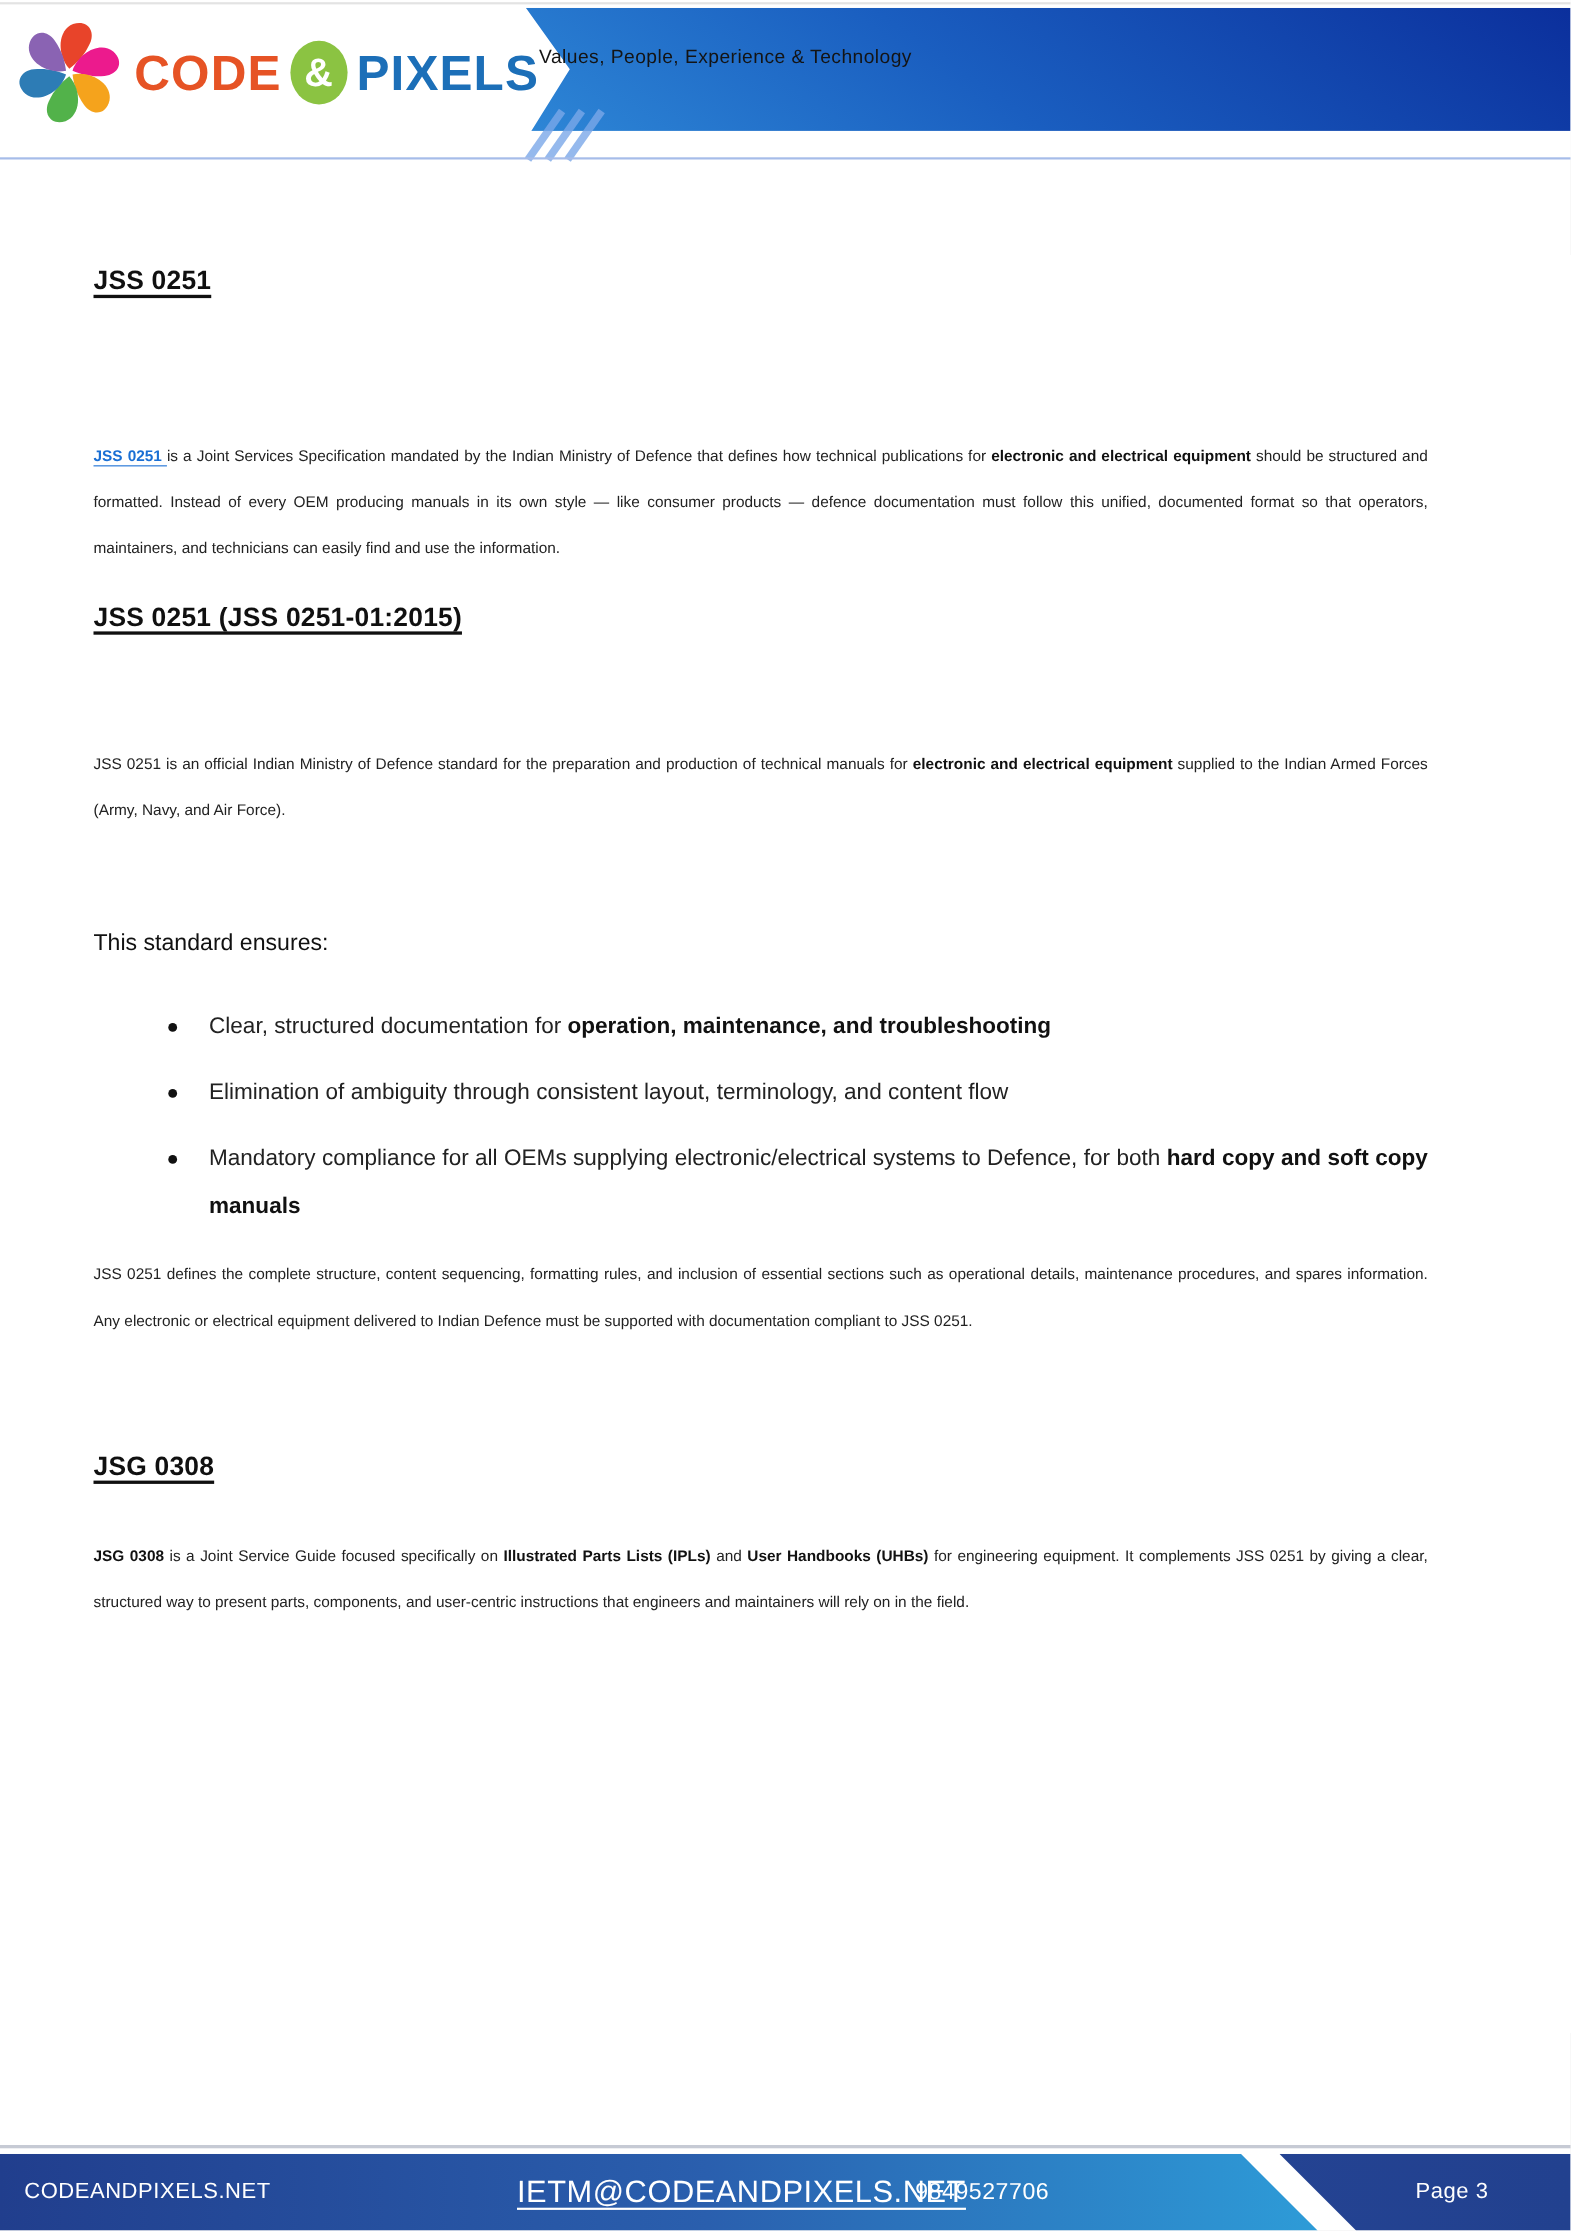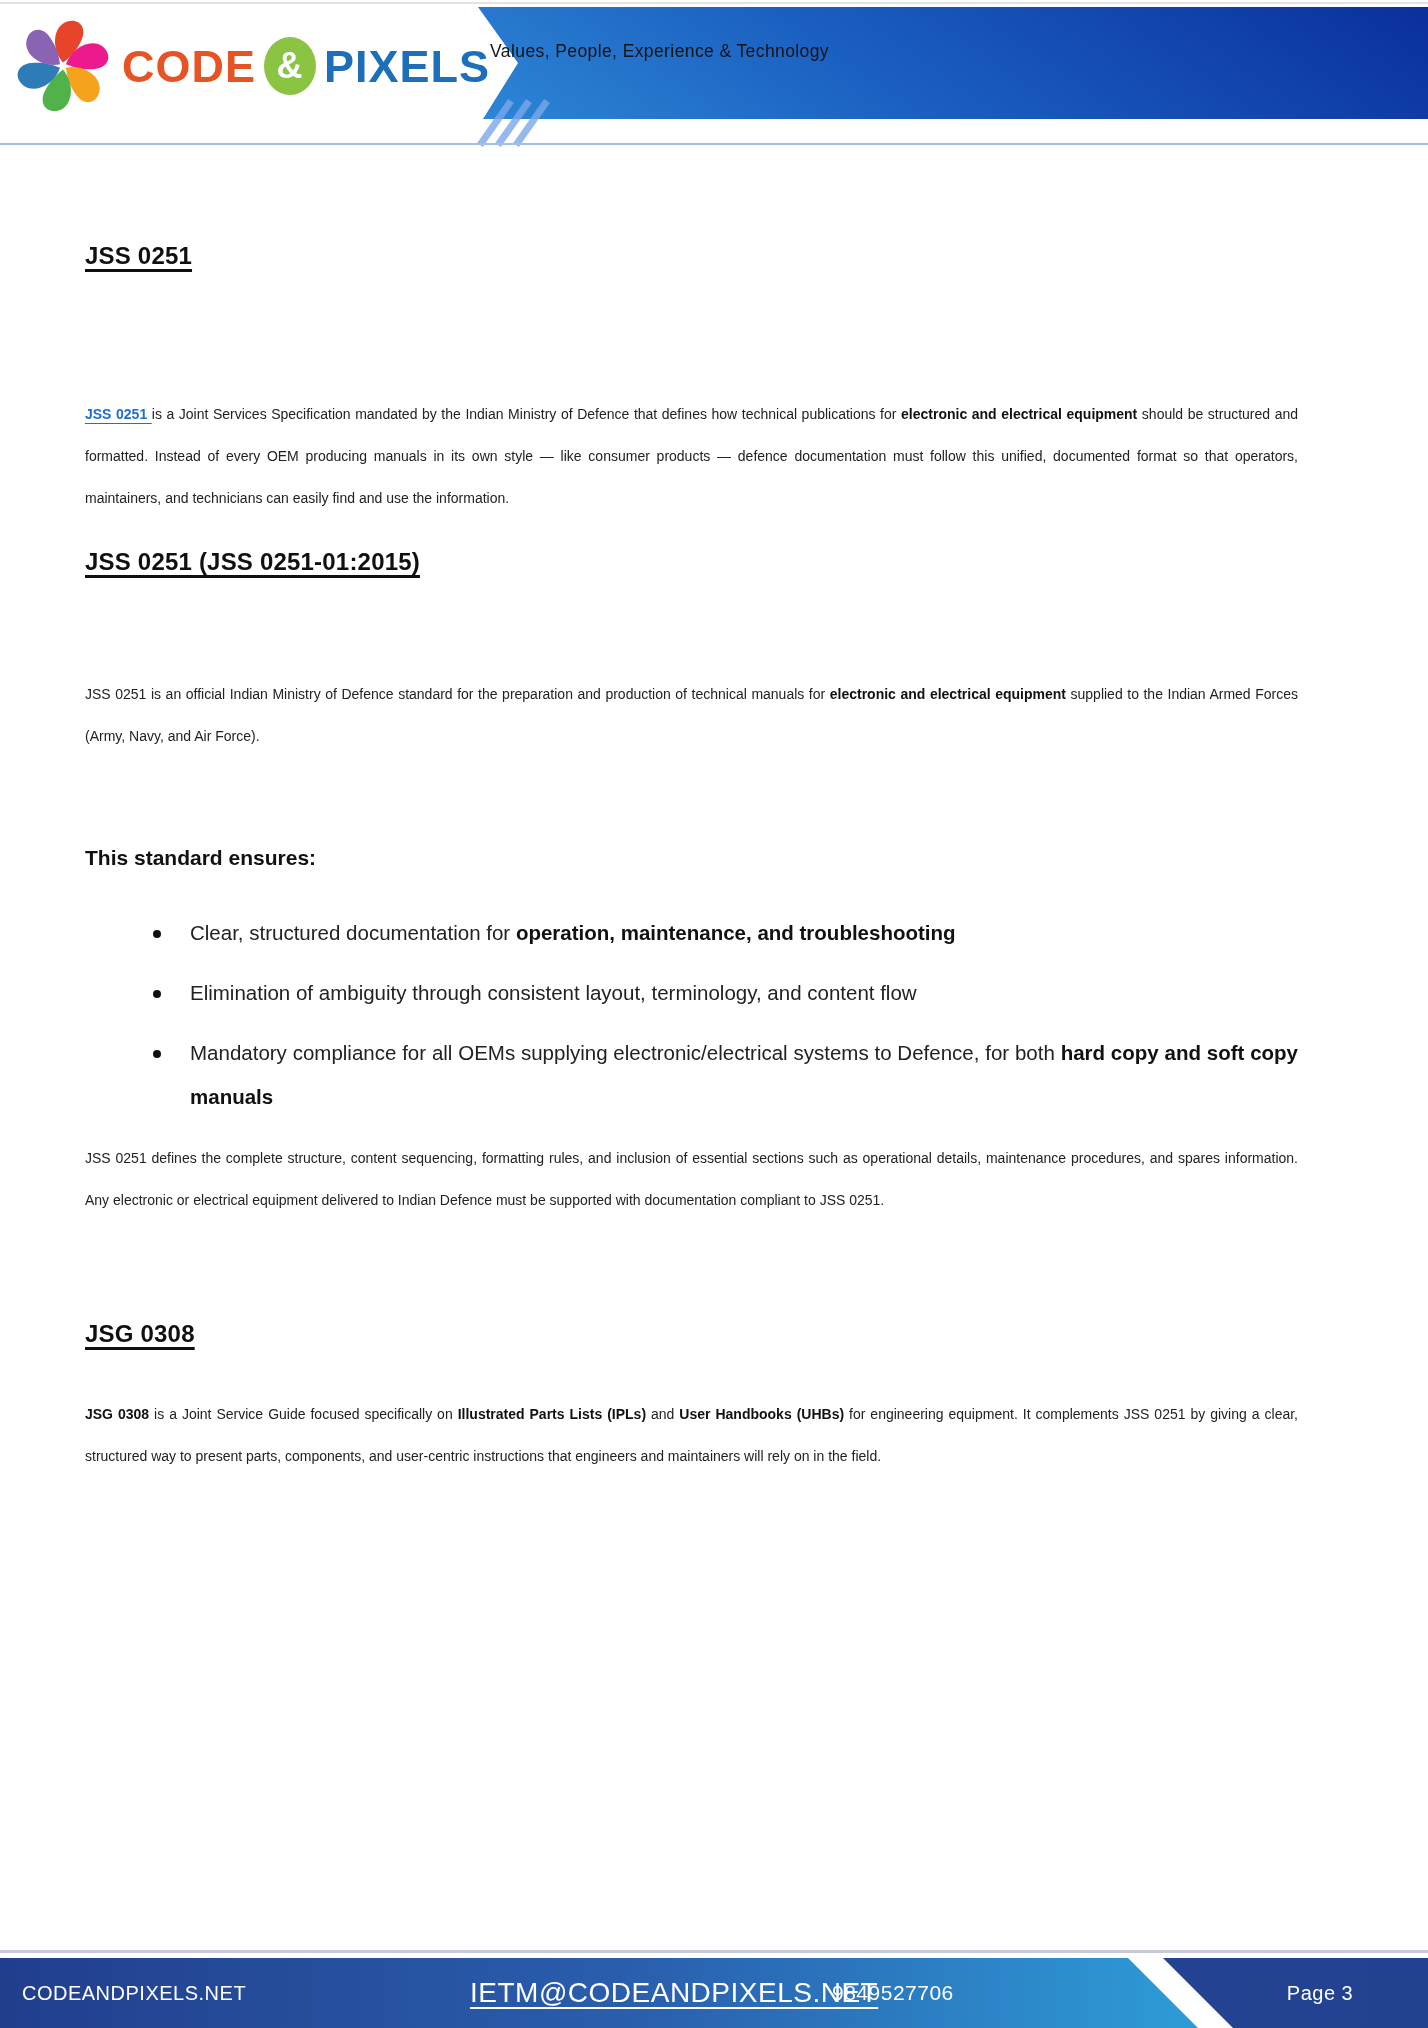--- a/index.html
+++ b/index.html
@@ -41,21 +41,21 @@
     letter-spacing:.2px;
   }
   .h1{margin-top:96px;}
   .h2{margin-top:28px;}
   .h3{margin-top:98px;}
   .para{font-size:14px;line-height:42px;text-align:justify;margin:0;color:#222222;}
   .p1{margin-top:122px;}
   .p2{margin-top:96px;}
   .p3{margin-top:18px;}
   .p4{margin-top:44px;}
-  .ensures{margin-top:80px;font-size:21px;font-weight:700;line-height:42px;color:#111111;}
+  .ensures{margin-top:80px;font-size:21px;font-weight:400;line-height:42px;color:#111111;}
   .b{font-weight:800;color:#111111;}
   .link{color:#1a6fd4;font-weight:800;text-decoration:underline;text-underline-offset:4px;}
   ul.ensure-list{list-style:none;margin:32px 0 0 0;padding:0;}
   ul.ensure-list li{
     position:relative;padding-left:105px;font-size:20.5px;line-height:44px;
     margin-bottom:16px;text-align:justify;color:#222222;
   }
   ul.ensure-list li::before{
     content:"";position:absolute;left:68px;top:19px;width:8px;height:8px;
     border-radius:50%;background:#111111;

